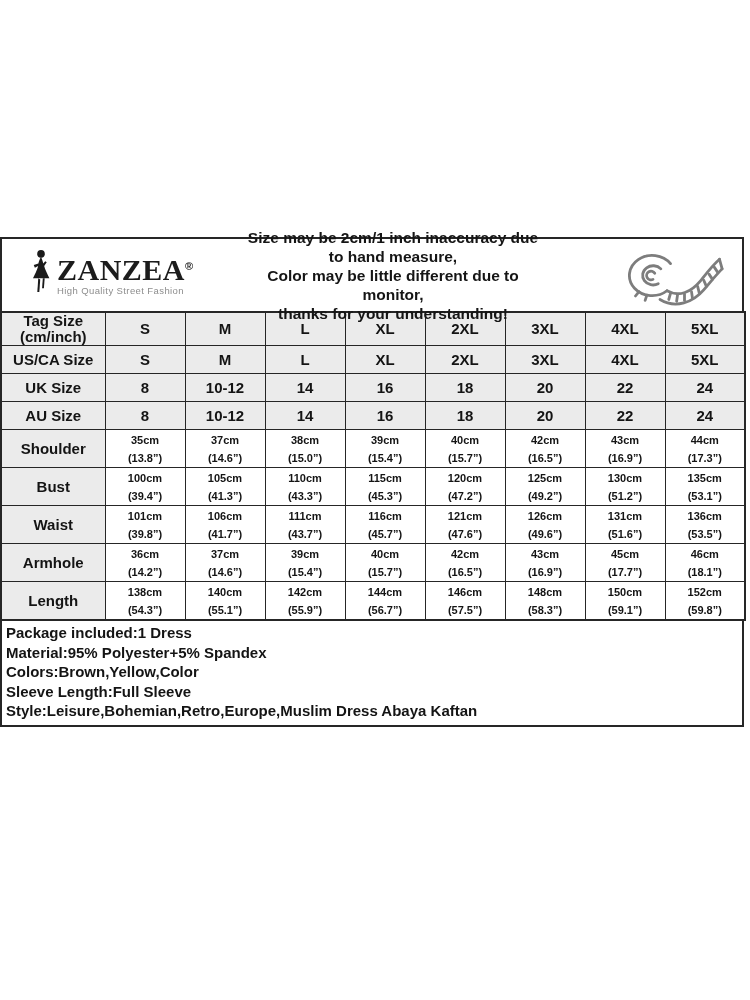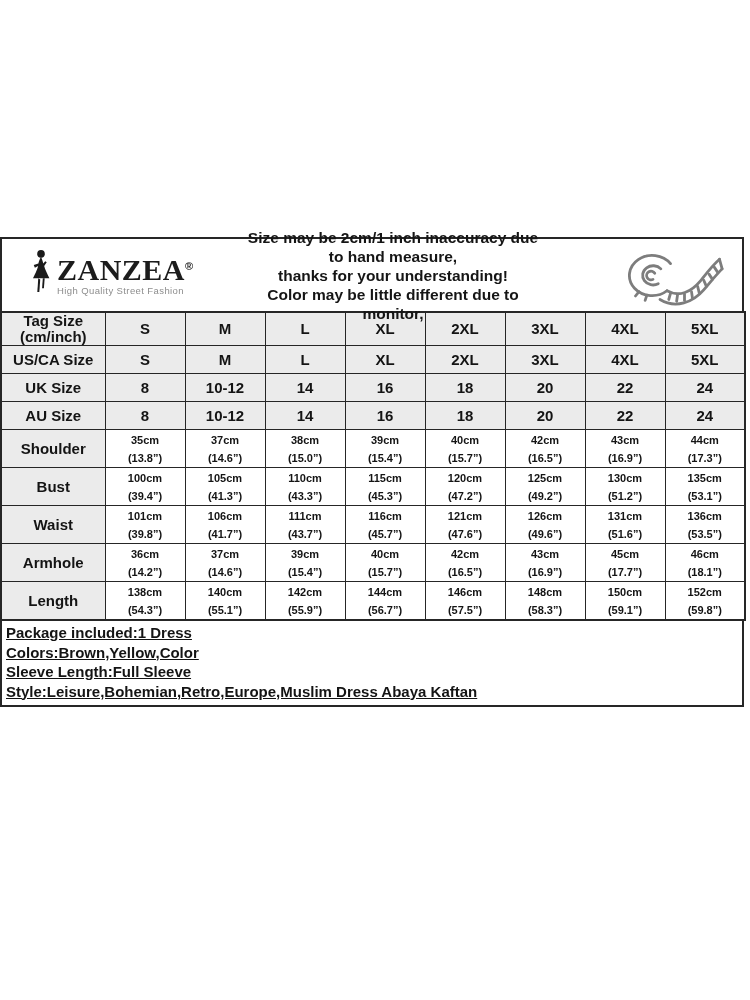--- a/index.html
+++ b/index.html
@@ -43,21 +43,21 @@
   }
   tr.first-row td{height:35px;font-size:15px;line-height:16px;}
   tr.hdr-row td{height:27px;font-size:15px;background:#ebebeb;}
   tr.meas-row td{height:37px;font-size:11px;line-height:18px;background:#ffffff;}
   tr.meas-row td.lab{background:#ebebeb;font-size:15px;}
   tr.hdr-row td.lab{background:#ebebeb;}
 
   
   .details-box{
     box-sizing:border-box;width:744px;border:2px solid #262626;border-top:none;
-    padding:2px 17px 4px 4px;background:#fff;text-decoration:underline;
+    padding:2px 17px 4px 4px;background:#fff;
   }
   .detail-line{font-size:15px;font-weight:bold;line-height:19.5px;color:#141414;white-space:nowrap;}
 </style>
 </head>
 <body>
 
 <div class="sheet">
 
   <div class="header-box">
     <div class="logo-block">
@@ -69,22 +69,22 @@
           <path d="M19.4,38 L18.4,51 L20.8,51 L21.8,38 Z"></path>
         </svg>
       </span>
       <span class="logo-text">
         <span class="brand-word"><span>ZANZEA</span><span class="brand-reg">®</span></span>
         <span class="brand-tagline">High Quality Street Fashion</span>
       </span>
     </div>
     <div class="notice">
       <div>Size may be 2cm/1 inch inaccuracy due to hand measure,</div>
+      <div>Color may be little different due to monitor,</div>
       <div>thanks for your understanding!</div>
-      <div>Color may be little different due to monitor,</div>
     </div>
     <div class="tape-wrap">
       <svg width="132" height="70" viewBox="0 0 132 80" fill="none" xmlns="http://www.w3.org/2000/svg" stroke="#7d7d7d" stroke-width="3.2" stroke-linecap="round" stroke-linejoin="round">
         <path d="M70,27 A26,23 0 1 0 66,58"></path>
         <path d="M59,33 A12,11 0 1 0 56,50"></path>
         <path d="M52,38 A5,5 0 1 0 50,45"></path>
         <path d="M66,58 C80,66 94,59 104,47 C112,37 118,29 126,22"></path>
         <path d="M58,68 C76,79 96,71 108,57 C115,49 121,41 129,33"></path>
         <path d="M126,22 L129,33"></path>
         <path d="M34,59 L30,64"></path>
@@ -252,18 +252,19 @@
           <td>150cm
 (59.1”)</td>
           <td>152cm
 (59.8”)</td>
         </tr>
       </tbody>
   </table>
 
   <div class="details-box">
     <div class="detail-line">Package included:1 Dress</div>
+    <div class="detail-line">Material:95% Polyester+5% Spandex</div>
     <div class="detail-line">Colors:Brown,Yellow,Color</div>
     <div class="detail-line">Sleeve Length:Full Sleeve</div>
     <div class="detail-line">Style:Leisure,Bohemian,Retro,Europe,Muslim Dress Abaya Kaftan</div>
   </div>
 
 </div>
 
 </body></html>

